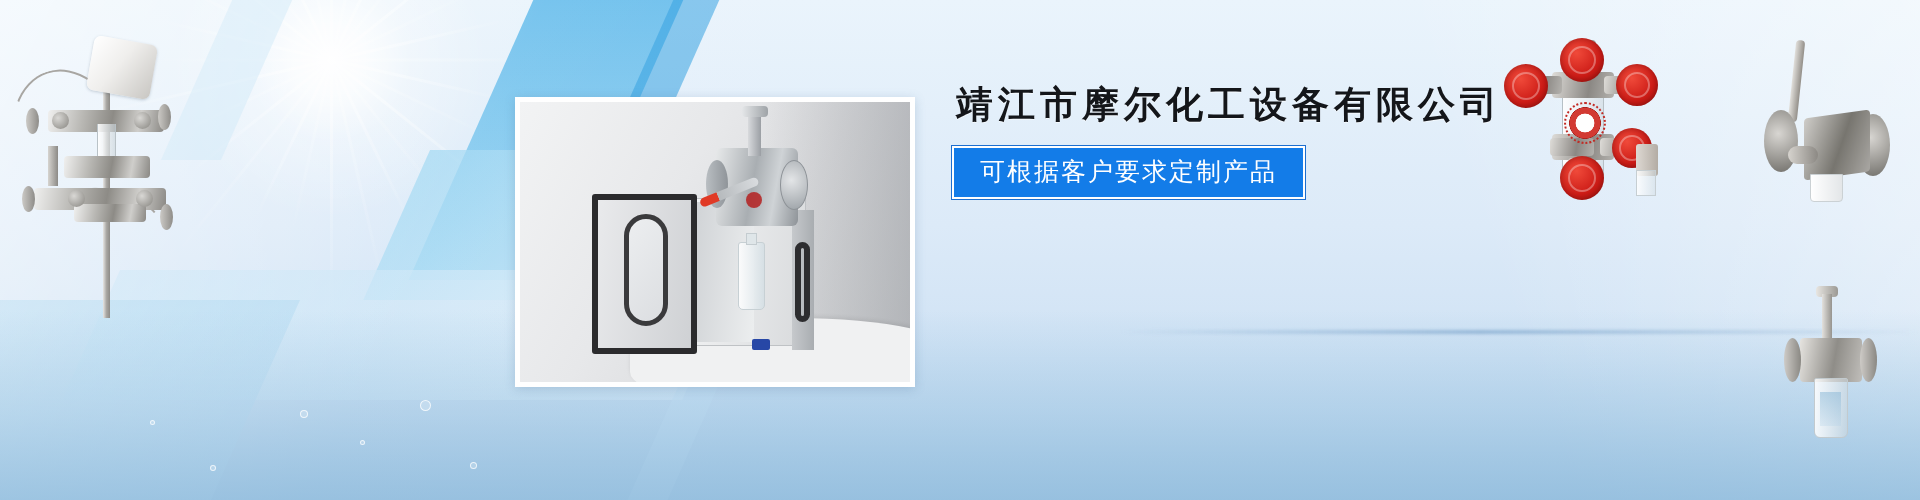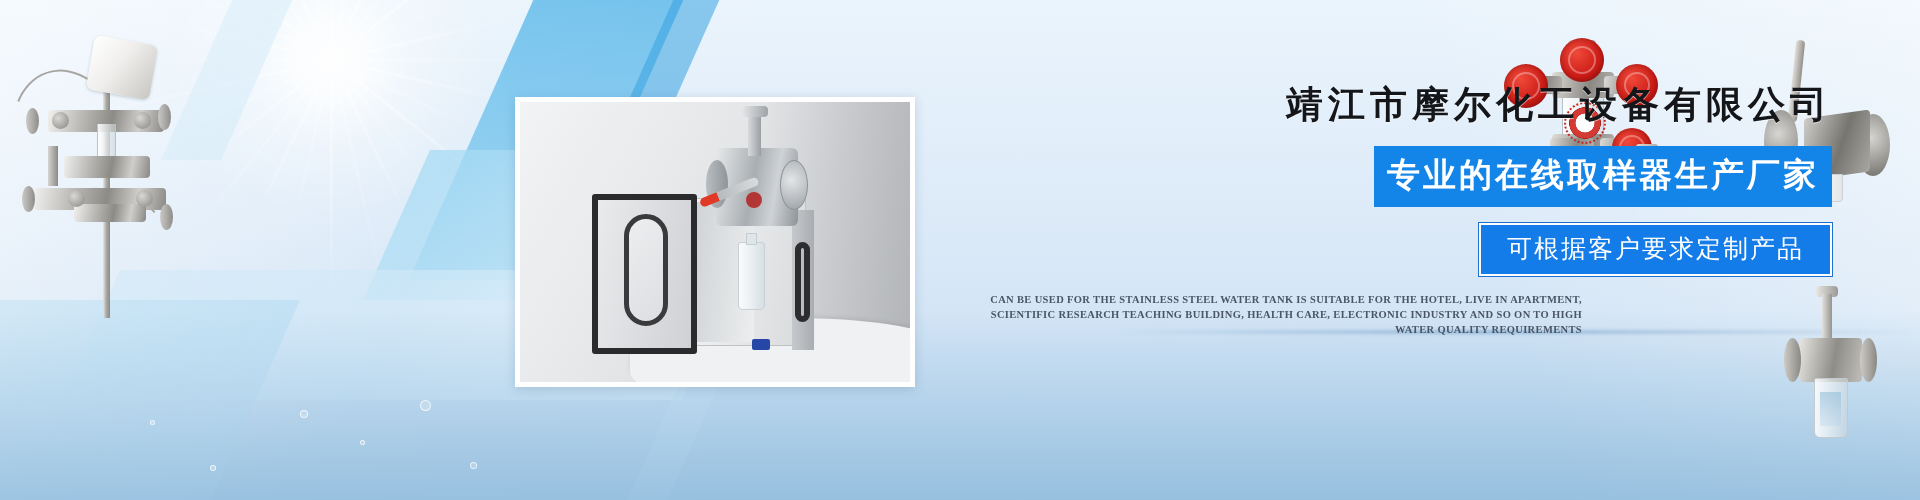--- a/index.html
+++ b/index.html
@@ -6,21 +6,20 @@
   html,body { width:1920px; height:500px; overflow:hidden; }
   body {
     font-family: "Liberation Sans", sans-serif;
     background:#e8f2fb;
   }
 
   .banner {
     position:relative; width:1920px; height:500px; overflow:hidden;
     background:
       linear-gradient(180deg, #eaf4fc 0%, #dceaf8 45%, #cfe2f4 72%, #bcd6ec 100%);
-    text-align: right;
   }
 
   
   .bg-layer { position:absolute; inset:0; overflow:hidden; }
 
   .sunburst {
     position:absolute; left:150px; top:-120px; width:360px; height:360px;
     background: radial-gradient(circle at 50% 50%, rgba(255,255,255,.97) 0%, rgba(255,255,255,.78) 14%, rgba(255,255,255,.30) 32%, rgba(255,255,255,0) 62%);
   }
   .ray {
@@ -354,19 +353,17 @@
     <div class="tee-stem"></div>
     <div class="tee-body"></div>
     <div class="tee-flg" style="left:36px;top:58px;"></div>
     <div class="tee-flg" style="left:112px;top:58px;"></div>
     <div class="tee-glass"></div>
     <div class="tee-blue"></div>
   </div>
 
   <div class="text-block">
     <div class="company-name">靖江市摩尔化工设备有限公司</div>
-    <div><span class="headline">专业的在线取样器生产厂家</span></div>
     <div><span class="cta">可根据客户要求定制产品</span></div>
-    <div class="en-copy">CAN BE USED FOR THE STAINLESS STEEL WATER TANK IS SUITABLE FOR THE HOTEL, LIVE IN APARTMENT, SCIENTIFIC RESEARCH TEACHING BUILDING, HEALTH CARE, ELECTRONIC INDUSTRY AND SO ON TO HIGH WATER QUALITY REQUIREMENTS</div>
   </div>
 
 
 </div>
 
 </body></html>

